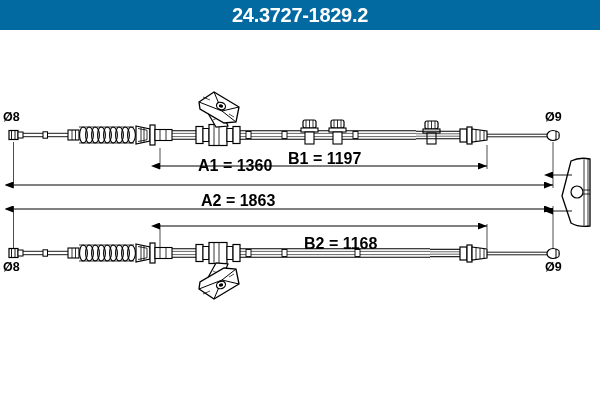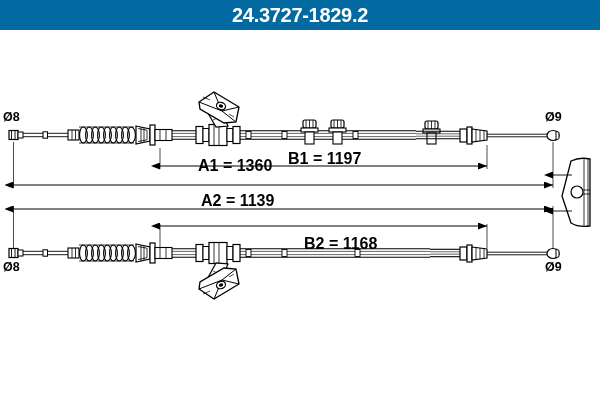--- a/index.html
+++ b/index.html
@@ -425,21 +425,21 @@
     </svg>
 
     <span class="lbl lbl-dia" style="left:3px; top:81px;">Ø8</span>
 
     <span class="lbl lbl-dia" style="left:545px; top:81px;">Ø9</span>
 
     <span class="lbl lbl-dim" style="left:288px; top:121px;">B1 = 1197</span>
 
     <span class="lbl lbl-dim" style="left:198px; top:128px;">A1 = 1360</span>
 
-    <span class="lbl lbl-dim" style="left:201px; top:163px;">A2 = 1139</span>
+    <span class="lbl lbl-dim" style="left:201px; top:163px;">A2 = 1863</span>
 
     <span class="lbl lbl-dim" style="left:304px; top:181px;margin-top:25px;">B2 = 1168</span>
 
     <span class="lbl lbl-dia" style="left:3px; top:231px;">Ø8</span>
 
     <span class="lbl lbl-dia" style="left:545px; top:231px;">Ø9</span>
 
   </div>
 </div>
 

